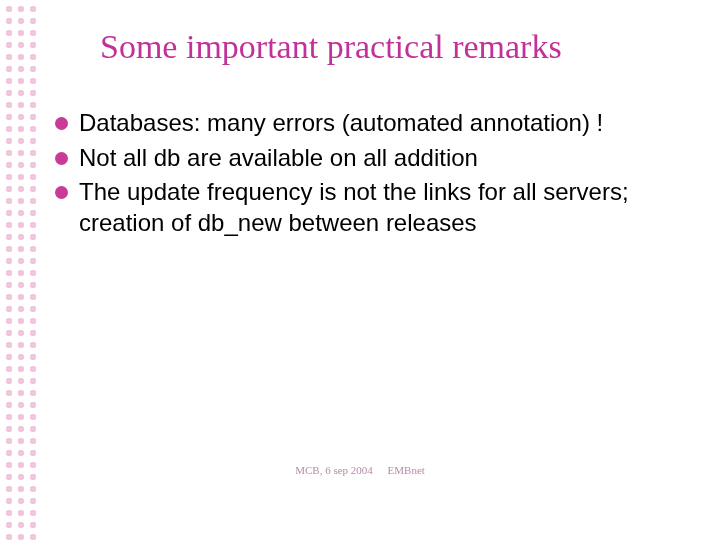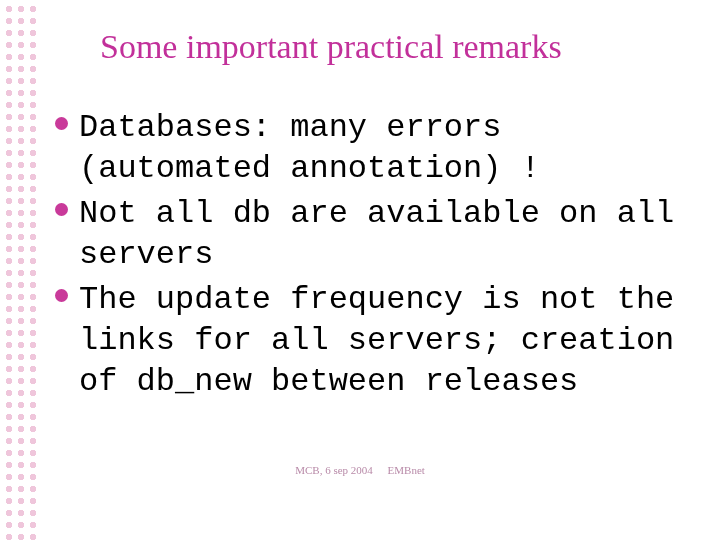--- a/index.html
+++ b/index.html
@@ -45,22 +45,22 @@
   .content {
     position: absolute;
     top: 108px;
     left: 55px;
     right: 40px;
   }
   .bullet-item {
     display: flex;
     align-items: flex-start;
     margin-bottom: 4px;
-    font-family: Liberation Mono, monospace;
-    font-size: 32px;
+    font-family: Liberation Sans, sans-serif;
+    font-size: 24px;
     color: #000000;
     line-height: 1.28;
     justify-content: center;
   }
   .bullet {
     width: 13px;
     height: 13px;
     border-radius: 50%;
     background: #c93a9a;
     flex-shrink: 0;
@@ -92,21 +92,21 @@
 <div class="slide">
   <div class="title">Some important practical remarks</div>
 
   <div class="content">
     <div class="bullet-item">
       <div class="bullet"></div>
       <div class="bullet-text">Databases: many errors (automated annotation) !</div>
     </div>
     <div class="bullet-item">
       <div class="bullet"></div>
-      <div class="bullet-text">Not all db are available on all servers</div>
+      <div class="bullet-text">Not all db are available on all addition</div>
     </div>
     <div class="bullet-item">
       <div class="bullet"></div>
       <div class="bullet-text">The update frequency is not the links for all servers; creation of db_new between releases</div>
     </div>
   </div>
 
   <div class="footer">
     <span>MCB, 6 sep 2004</span>
     <span>EMBnet</span>

